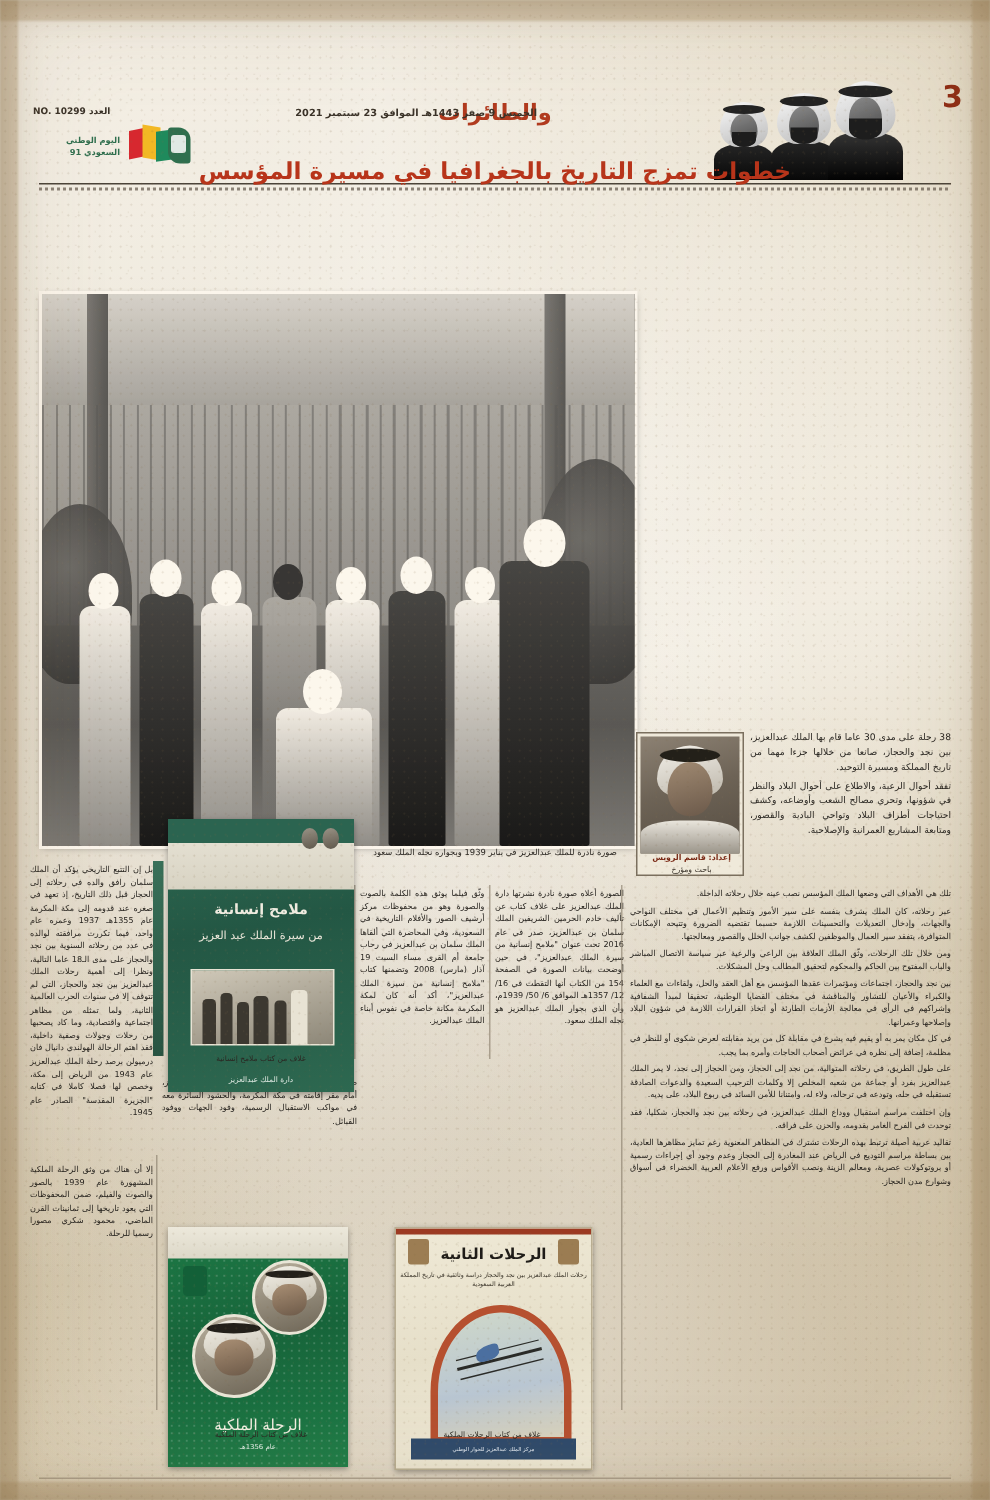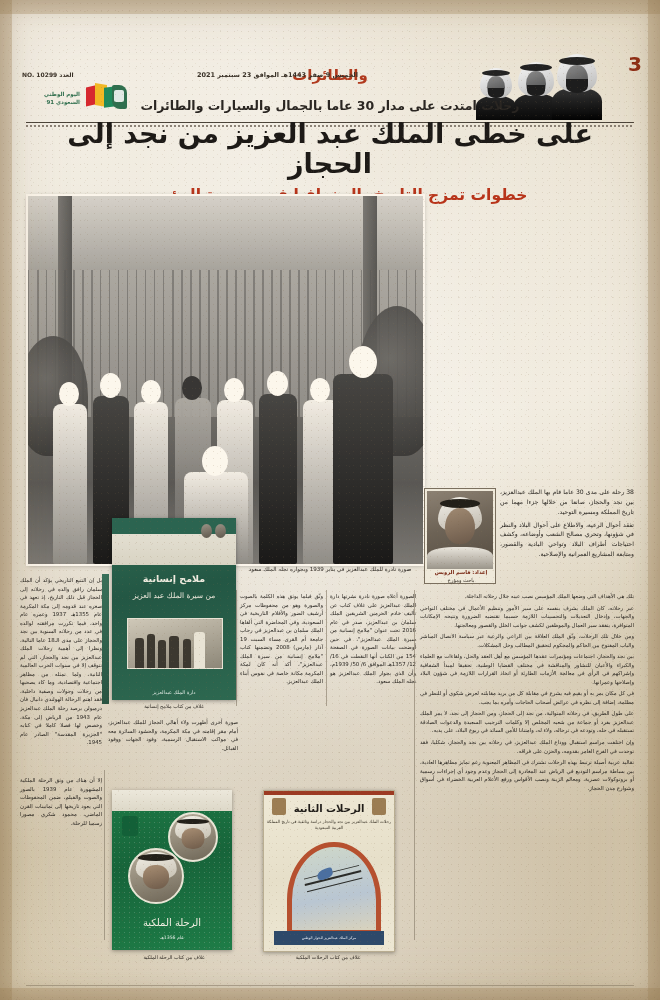--- a/index.html
+++ b/index.html
@@ -136,21 +136,21 @@
   #col-left-1{position:absolute;left:20px;top:576px;width:82px;}
   #col-left-2{position:absolute;left:20px;top:776px;width:82px;}
   #col-mid-1{position:absolute;left:240px;top:592px;width:83px;}
   #col-mid-2{position:absolute;left:330px;top:592px;width:86px;}
   #col-mid-3{position:absolute;left:108px;top:718px;width:130px;}
 
   
   .vrule{position:absolute;width:0;border-right:.7px solid #8a7f6d;opacity:.65;}
 
   
-  .book{position:absolute;box-shadow:0 1px 4px rgba(0,0,0,.35);overflow:hidden;}
+  .book{position:absolute;box-shadow:0 1px 4px rgba(0,0,0,.35);overflow:hidden;margin-top:28px;}
   .bk-cap{position:absolute;font-size:5px;color:#2b2722;text-align:center;}
 
   
   #book1{left:112px;top:518px;width:124px;height:182px;
     background:linear-gradient(170deg,#2f6a52 0%,#235744 40%,#2d6850 100%);}
   #book1 .topband{position:absolute;left:0;top:0;width:100%;height:26%;background:linear-gradient(180deg,#e9e5d8,#d8d3c3);}
   #book1 .topgreen{position:absolute;left:0;top:0;width:100%;height:9%;background:#2b6450;}
   #book1 .ovals{position:absolute;right:10px;top:6px;display:flex;gap:3px;}
   #book1 .ovals i{display:block;width:11px;height:14px;border-radius:50%;background:linear-gradient(165deg,#9a9386,#5e574c);}
   #book1 .t1{position:absolute;left:0;right:0;top:30%;text-align:center;color:#f0ece0;font-size:9.5px;font-weight:bold;}
@@ -254,22 +254,20 @@
         <span class="head" style="left:14px;top:11px;width:22px;height:27px;"></span>
         <span class="beard" style="left:14px;top:25px;width:22px;height:14px;"></span>
       </div>
     </div>
 
     <div id="mh-rule"></div>
     <div id="mh-rule2"></div>
   </div>
 
   <div id="headline">
-    <div class="kicker">رحلات امتدت على مدار 30 عاما بالجمال والسيارات والطائرات</div>
-    <div class="h1">على خطى الملك عبد العزيز من نجد إلى الحجاز</div>
     <div class="h2">خطوات تمزج التاريخ بالجغرافيا في مسيرة المؤسس</div>
   </div>
 
   <div id="hero">
     <div class="wall"></div>
     <div class="wall2"></div>
     <div class="pillar" style="left:30px;"></div>
     <div class="pillar" style="right:46px;"></div>
     <div class="ground"></div>
     <div class="shrub" style="left:-10px;top:38%;width:70px;height:120px;"></div>

